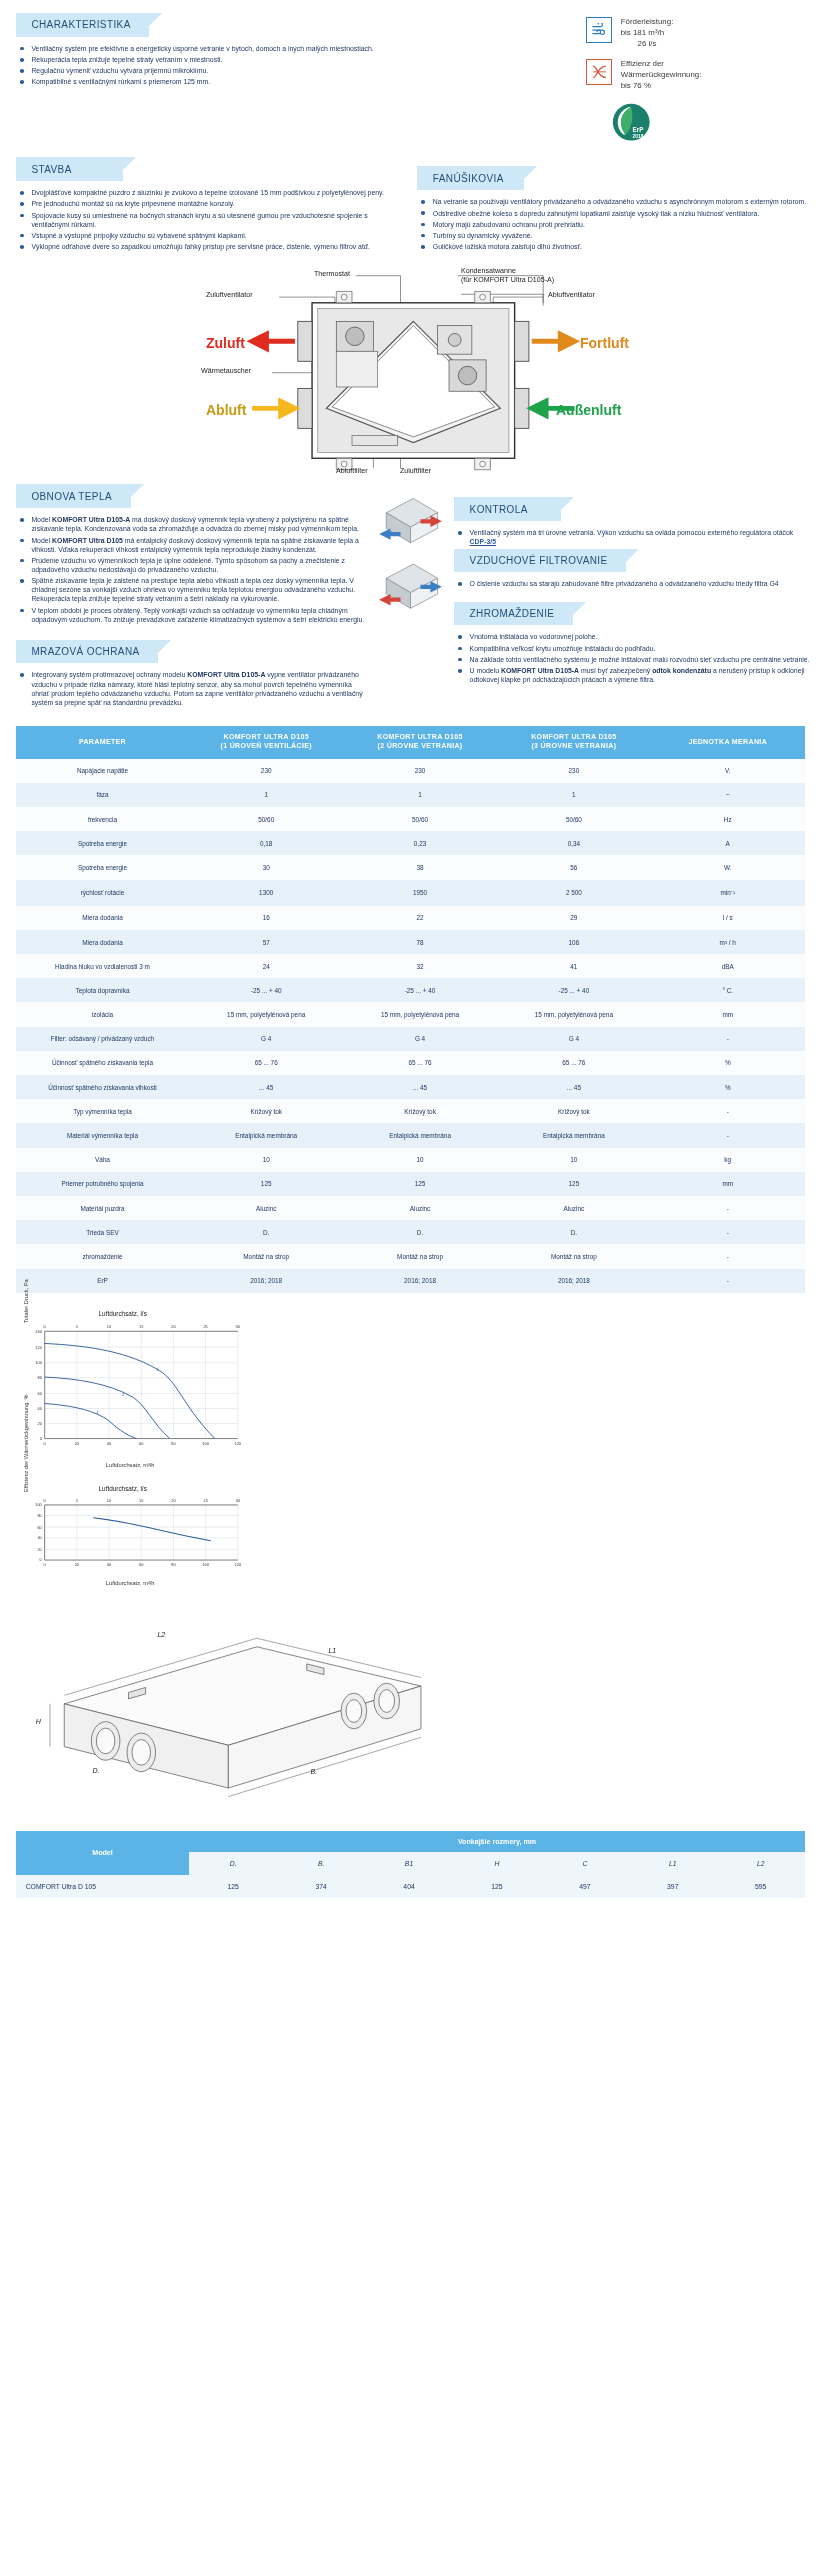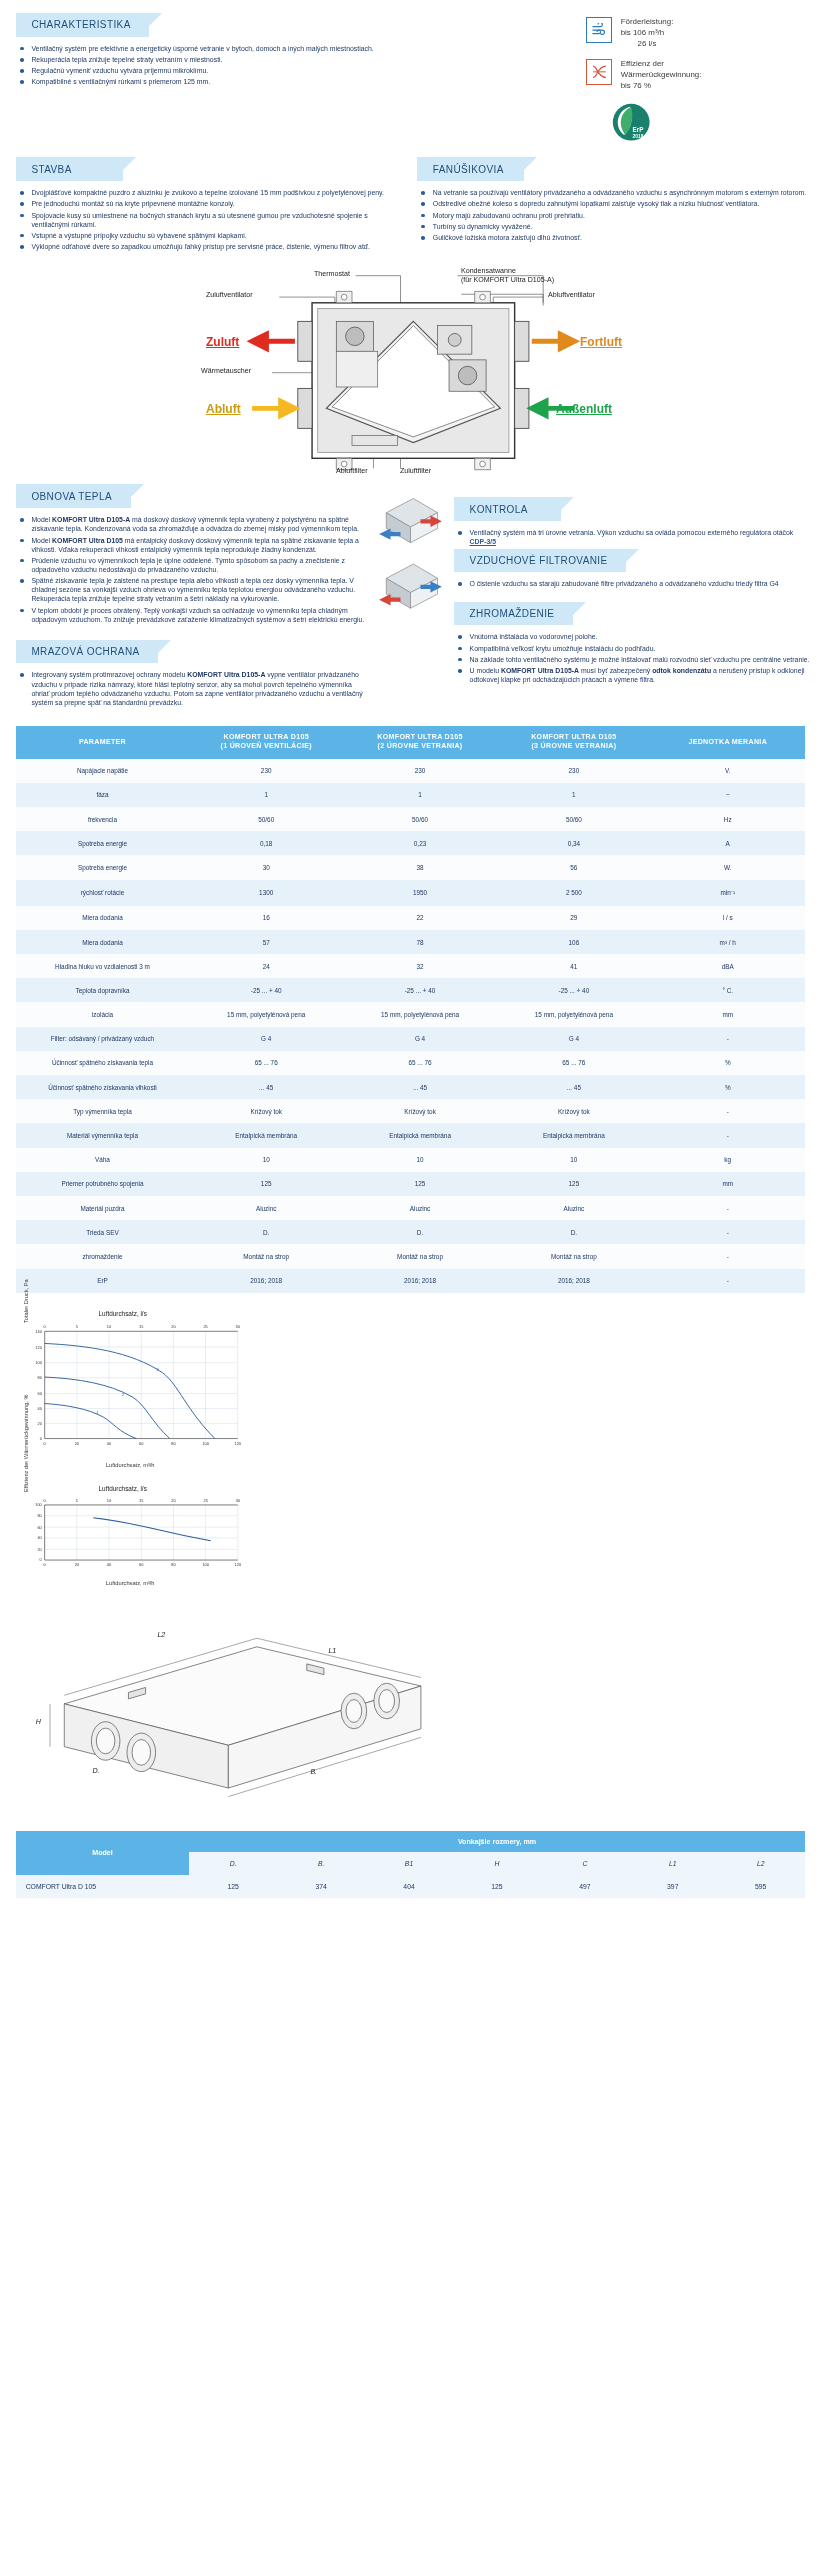--- a/index.html
+++ b/index.html
@@ -47,28 +47,28 @@
   .badge .bico {
     width:26px; height:26px; border:1.4px solid #2b7cb8; flex:0 0 26px;
     margin-right:8.6px; display:flex; align-items:center; justify-content:center;
   }
   .badge.red .bico { border-color:#d4573a; }
   .badge .btxt { font-size:7.9px; line-height:1.35; color:#3b3b3b; }
   .badge .btxt .c { display:block; text-align:center; }
   .erp { margin-left:24px; }
 
   
-  .band2 { display:flex; width:821px; margin-top:13px; }
+  .band2 { display:flex; width:821px; margin-top:13px;align-items:flex-end; }
   .b2l { width:410px; padding:0 7.1px 0 15.7px; }
   .b2r { width:410px; padding:0 7.1px 0 7.1px; }
 
   
   .diagram-wrap { position:relative; width:821px; height:214px; margin-top:7.1px; }
   .dlabel { position:absolute; font-size:7.1px; color:#222; white-space:nowrap; }
-  .dlabel.bold { font-weight:bold; font-size:12px;text-decoration:underline; }
+  .dlabel.bold { font-weight:bold; font-size:14px; }
 
   
   .band3 { display:flex; width:821px; margin-top:10px; }
   .b3l { width:372px; padding:0 4.3px 0 15.7px; }
   .b3mid { width:79px; position:relative; }
   .b3r { width:370px; padding:0 11.4px 0 2.9px; }
 
   
   table.spec { border-collapse:collapse; width:789px; margin:17px 15.7px 0 15.7px; }
   table.spec thead th {
@@ -134,21 +134,21 @@
         <div class="badge">
           <span class="bico">
             <svg width="17" height="14.3" viewBox="0 0 24 20">
               <path d="M2 5 H13 a3 3 0 1 0 -3 -3" stroke="#2b7cb8" stroke-width="1.6" fill="none"></path>
               <path d="M2 10 H16 a3 3 0 1 1 -3 3" stroke="#2b7cb8" stroke-width="1.6" fill="none"></path>
               <path d="M2 15 H11 a2.5 2.5 0 1 0 -2.5 -2.5" stroke="#2b7cb8" stroke-width="1.6" fill="none"></path>
             </svg>
           </span>
           <span class="btxt">
             <span>Förderleistung:</span><br>
-            <span>bis 106 m³/h</span><br>
+            <span>bis 181 m³/h</span><br>
             <span class="c">26 l/s</span>
           </span>
         </div>
 
         <div class="badge red">
           <span class="bico">
             <svg width="17" height="15.7" viewBox="0 0 24 22">
               <path d="M3 3 C9 3 9 19 21 19" stroke="#d4573a" stroke-width="1.8" fill="none"></path>
               <path d="M3 19 C9 19 9 3 21 3" stroke="#d4573a" stroke-width="1.8" fill="none"></path>
               <path d="M3 11 H21" stroke="#d4573a" stroke-width="1.4" fill="none"></path>

